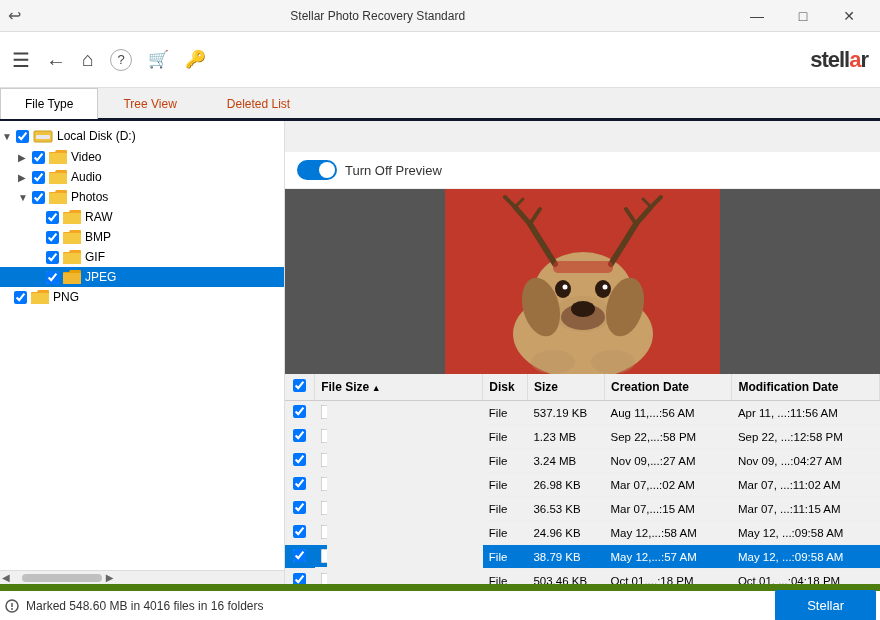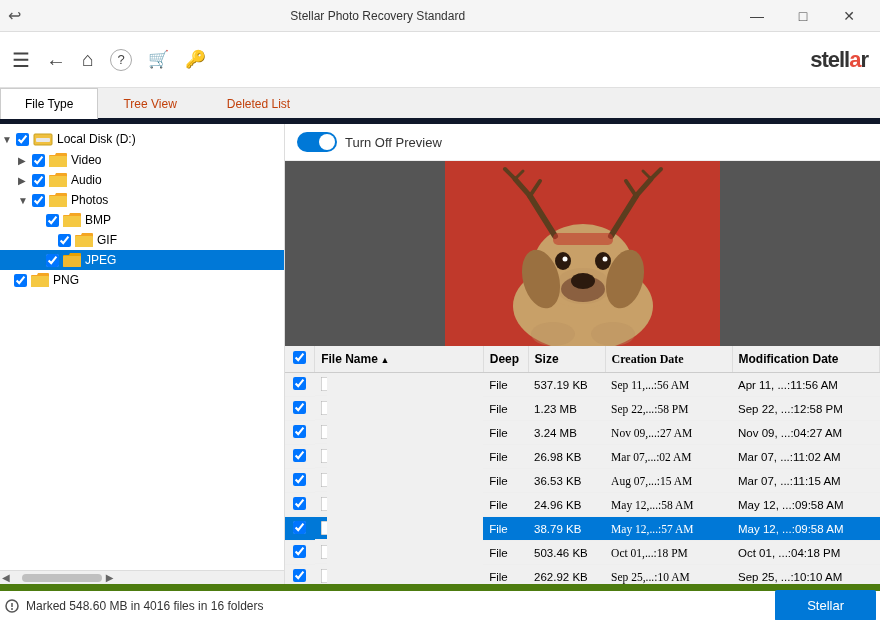--- a/index.html
+++ b/index.html
@@ -11,38 +11,38 @@
     .title-bar-title { flex: 1; text-align: center; font-size: 12px; color: #333; }
     .title-bar-controls { display: flex; gap: 0; }
     .title-bar-btn { width: 46px; height: 32px; border: none; background: transparent; cursor: pointer; font-size: 14px; color: #444; display: flex; align-items: center; justify-content: center; }
 
     
     .toolbar { background: white; height: 56px; display: flex; align-items: center; padding: 0 12px; gap: 16px; border-bottom: 1px solid #e0e0e0; flex-shrink: 0; }
     .toolbar-icon { font-size: 20px; color: #444; cursor: pointer; }
     .toolbar-spacer { flex: 1; }
 
     
-    .tab-bar { display: flex; background: #f0f0f0; border-bottom: 6px solid #0f172a; flex-shrink: 0; }
+    .tab-bar { display: flex; background: #f0f0f0; border-bottom: 3px solid #0f172a; flex-shrink: 0; }
     .tab { padding: 8px 24px; cursor: pointer; font-size: 12px; border: 1px solid transparent; border-bottom: none; margin-bottom: -1px; color: #c2410c; }
     .tab.active { background: white; border-color: #ccc; color: #000; font-weight: 500; }
 
     
     .main-content { display: flex; flex: 1; overflow: hidden; }
 
     
     .sidebar { width: 285px; background: white; border-right: 1px solid #ddd; overflow-y: auto; overflow-x: hidden; flex-shrink: 0; padding: 4px 0; }
     .tree-item { display: flex; align-items: center; padding: 3px 4px; cursor: pointer; user-select: none; white-space: nowrap; font-size: 12px; }
     .tree-item.selected { background: #0078d7; color: white; }
     .tree-item .expand-btn { width: 14px; font-size: 10px; color: #555; cursor: pointer; flex-shrink: 0; }
     .tree-item.selected .expand-btn { color: white; }
     .tree-item input[type=checkbox] { margin-right: 4px; flex-shrink: 0; }
     .tree-label { font-size: 12px; }
 
     
-    .right-panel { flex: 1; display: flex; flex-direction: column; overflow: hidden; }
+    .right-panel { flex: 1; display: flex; flex-direction: column; overflow: hidden; margin-top: 31px; }
     .preview-header { display: flex; align-items: center; justify-content: space-between; padding: 8px 12px; background: white; border-bottom: 1px solid #eee; flex-shrink: 0; }
     .toggle-switch { display: flex; align-items: center; gap: 8px; }
     .toggle-track { width: 40px; height: 20px; background: #0078d7; border-radius: 10px; position: relative; cursor: pointer; }
     .toggle-thumb { width: 16px; height: 16px; background: white; border-radius: 50%; position: absolute; top: 2px; right: 2px; transition: right 0.2s; }
     .toggle-label { font-size: 13px; font-weight: 500; color: #333; }
     .search-box { display: flex; align-items: center; border: 1px solid #ccc; border-radius: 2px; overflow: hidden; }
     .search-input { border: none; outline: none; padding: 4px 8px; font-size: 12px; width: 140px; color: #666; }
     .search-btn { background: #f0f0f0; border: none; border-left: 1px solid #ccc; padding: 4px 8px; cursor: pointer; }
 
     
@@ -53,21 +53,21 @@
     .file-table { width: 100%; border-collapse: collapse; font-size: 11.5px; }
     .file-table thead { position: sticky; top: 0; z-index: 5; }
     .file-table th { background: #f0f0f0; border-bottom: 1px solid #ccc; border-right: 1px solid #ddd; padding: 5px 6px; text-align: left; font-weight: 600; font-size: 12px; white-space: nowrap; }
     .file-table th:first-child { width: 30px; text-align: center; }
     .file-table td { border-bottom: 1px solid #eee; padding: 4px 6px; white-space: nowrap; overflow: hidden; text-overflow: ellipsis; max-width: 0; }
     .file-table td:first-child { width: 30px; text-align: center; }
     .file-table tr.selected td { background: #0078d7; color: white; }
     .col-name { width: 175px; }
     .col-type { width: 45px; }
     .col-size { width: 80px; }
-    .col-creation { width: 130px; font-family: Liberation Serif, serif; }
+    .col-creation { width: 130px; }
     .col-modification { width: 150px; }
 
     
     .sidebar::-webkit-scrollbar, .file-table-wrapper::-webkit-scrollbar { width: 8px; }
     .sidebar::-webkit-scrollbar-thumb, .file-table-wrapper::-webkit-scrollbar-thumb { background: #c0c0c0; border-radius: 4px; }
     .sidebar::-webkit-scrollbar-track, .file-table-wrapper::-webkit-scrollbar-track { background: #f0f0f0; }
 
     
     .sidebar-scroll-x { height: 14px; background: #f0f0f0; border-top: 1px solid #ddd; display: flex; align-items: center; padding: 0 2px; }
     .sidebar-scroll-x-thumb { width: 80px; height: 8px; background: #c0c0c0; border-radius: 4px; margin-left: 8px; }
@@ -154,32 +154,41 @@
       <div class="tree-item" style="padding-left:18px;">
         <span class="expand-btn">▼</span>
         <input type="checkbox" checked="" style="">
         <svg width="18" height="14" viewBox="0 0 18 14" style="margin-right:4px; flex-shrink:0;">
           <path d="M0,3 Q0,2 1,2 L6,2 L7,0 L17,0 Q18,0 18,1 L18,13 Q18,14 17,14 L1,14 Q0,14 0,13 Z" fill="#f5a623"></path>
           <rect x="0" y="3" width="18" height="11" rx="1" fill="#f5c842"></rect>
         </svg>
         <span class="tree-label">Photos</span>
       </div>
 
-
       <div class="tree-item" style="padding-left:36px;">
         <span class="expand-btn" style="width:10px;"></span>
         <input type="checkbox" checked="" style="">
         <svg width="18" height="14" viewBox="0 0 18 14" style="margin-right:4px; flex-shrink:0;">
           <path d="M0,3 Q0,2 1,2 L6,2 L7,0 L17,0 Q18,0 18,1 L18,13 Q18,14 17,14 L1,14 Q0,14 0,13 Z" fill="#f5a623"></path>
           <rect x="0" y="3" width="18" height="11" rx="1" fill="#f5c842"></rect>
         </svg>
+        <span class="tree-label">RAW</span>
+      </div>
+
+      <div class="tree-item" style="padding-left:36px;">
+        <span class="expand-btn" style="width:10px;"></span>
+        <input type="checkbox" checked="" style="">
+        <svg width="18" height="14" viewBox="0 0 18 14" style="margin-right:4px; flex-shrink:0;">
+          <path d="M0,3 Q0,2 1,2 L6,2 L7,0 L17,0 Q18,0 18,1 L18,13 Q18,14 17,14 L1,14 Q0,14 0,13 Z" fill="#f5a623"></path>
+          <rect x="0" y="3" width="18" height="11" rx="1" fill="#f5c842"></rect>
+        </svg>
         <span class="tree-label">BMP</span>
       </div>
 
-      <div class="tree-item" style="padding-left:48px;">
+      <div class="tree-item" style="padding-left:36px;">
         <span class="expand-btn" style="width:10px;"></span>
         <input type="checkbox" checked="" style="">
         <svg width="18" height="14" viewBox="0 0 18 14" style="margin-right:4px; flex-shrink:0;">
           <path d="M0,3 Q0,2 1,2 L6,2 L7,0 L17,0 Q18,0 18,1 L18,13 Q18,14 17,14 L1,14 Q0,14 0,13 Z" fill="#f5a623"></path>
           <rect x="0" y="3" width="18" height="11" rx="1" fill="#f5c842"></rect>
         </svg>
         <span class="tree-label">GIF</span>
       </div>
 
       <div class="tree-item selected" style="padding-left:36px;">
@@ -263,41 +272,41 @@
         <ellipse cx="108" cy="173" rx="22" ry="12" fill="#b8906060"></ellipse>
         <ellipse cx="168" cy="173" rx="22" ry="12" fill="#b8906060"></ellipse>
       </svg>
     </div>
 
     <div class="file-table-wrapper">
       <table class="file-table">
         <thead>
           <tr>
             <th><input type="checkbox" checked="" style=""></th>
-            <th class="col-name sort-asc">File Name</th>
-            <th class="col-type">Deep</th>
+            <th class="col-name sort-asc">File Size</th>
+            <th class="col-type">Disk</th>
             <th class="col-size">Size</th>
             <th class="col-creation">Creation Date</th>
             <th class="col-modification">Modification Date</th>
           </tr>
         </thead>
         <tbody id="file-table-body">
         <tr>
       <td><input type="checkbox" checked="" style=""></td>
       <td class="col-name" style="display:flex; align-items:center; overflow:hidden; text-overflow:ellipsis; white-space:nowrap;">
         <svg width="12" height="14" viewBox="0 0 12 14" style="flex-shrink:0; margin-right:4px;">
           <rect x="0" y="0" width="10" height="14" rx="1" fill="white" stroke="#aaa" stroke-width="1"></rect>
           <path d="M8,0 L10,2 L8,2 Z" fill="#aaa"></path>
           <line x1="8" y1="0" x2="10" y2="2" stroke="#aaa" stroke-width="1"></line>
         </svg>
 
       </td>
       <td class="col-type">File</td>
       <td class="col-size">537.19 KB</td>
-      <td class="col-creation">Sep 11,...:56 AM</td>
+      <td class="col-creation">Aug 11,...:56 AM</td>
       <td class="col-modification">Apr 11, ...:11:56 AM</td>
     </tr>
             <tr>
       <td><input type="checkbox" checked="" style=""></td>
       <td class="col-name" style="display:flex; align-items:center; overflow:hidden; text-overflow:ellipsis; white-space:nowrap;">
         <svg width="12" height="14" viewBox="0 0 12 14" style="flex-shrink:0; margin-right:4px;">
           <rect x="0" y="0" width="10" height="14" rx="1" fill="white" stroke="#aaa" stroke-width="1"></rect>
           <path d="M8,0 L10,2 L8,2 Z" fill="#aaa"></path>
           <line x1="8" y1="0" x2="10" y2="2" stroke="#aaa" stroke-width="1"></line>
         </svg>
@@ -343,21 +352,21 @@
       <td class="col-name" style="display:flex; align-items:center; overflow:hidden; text-overflow:ellipsis; white-space:nowrap;">
         <svg width="12" height="14" viewBox="0 0 12 14" style="flex-shrink:0; margin-right:4px;">
           <rect x="0" y="0" width="10" height="14" rx="1" fill="white" stroke="#aaa" stroke-width="1"></rect>
           <path d="M8,0 L10,2 L8,2 Z" fill="#aaa"></path>
           <line x1="8" y1="0" x2="10" y2="2" stroke="#aaa" stroke-width="1"></line>
         </svg>
 
       </td>
       <td class="col-type">File</td>
       <td class="col-size">36.53 KB</td>
-      <td class="col-creation">Aug 07,...:15 AM</td>
+      <td class="col-creation">Mar 07,...:15 AM</td>
       <td class="col-modification">Mar 07, ...:11:15 AM</td>
     </tr>
             <tr>
       <td><input type="checkbox" checked="" style=""></td>
       <td class="col-name" style="display:flex; align-items:center; overflow:hidden; text-overflow:ellipsis; white-space:nowrap;">
         <svg width="12" height="14" viewBox="0 0 12 14" style="flex-shrink:0; margin-right:4px;">
           <rect x="0" y="0" width="10" height="14" rx="1" fill="white" stroke="#aaa" stroke-width="1"></rect>
           <path d="M8,0 L10,2 L8,2 Z" fill="#aaa"></path>
           <line x1="8" y1="0" x2="10" y2="2" stroke="#aaa" stroke-width="1"></line>
         </svg>

